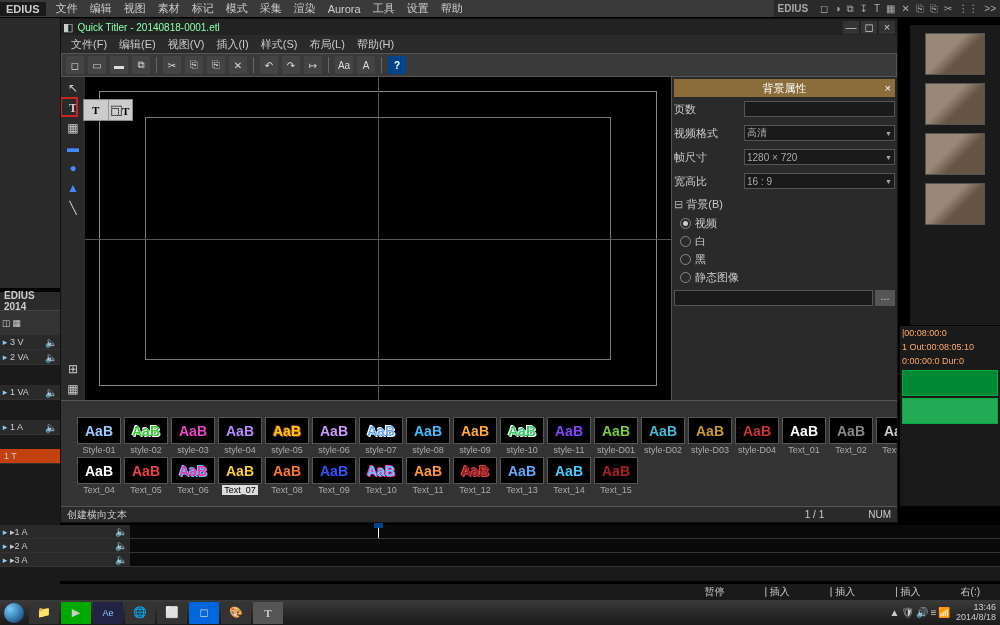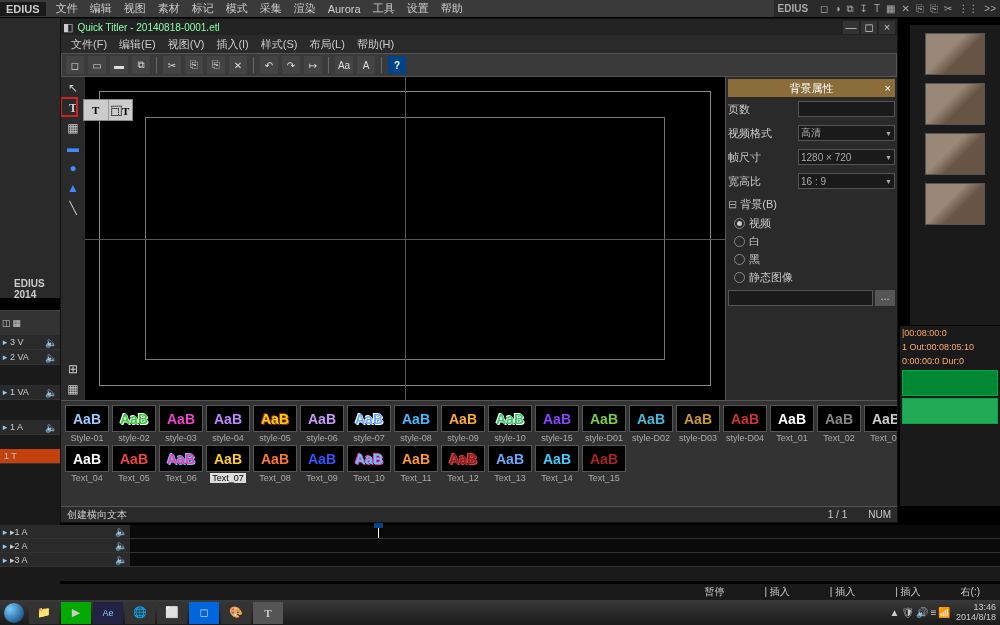--- a/index.html
+++ b/index.html
@@ -5,21 +5,21 @@
 html,body{margin:0;padding:0;width:1000px;height:625px;overflow:hidden;background:#000;font-family:"Microsoft YaHei",Arial,sans-serif;font-size:11px;color:#ccc}
 *{box-sizing:border-box}
 .main-edius-menu{position:absolute;top:0;left:0;right:0;height:17px;background:#3a3a3a;display:flex;align-items:center;z-index:1}
 .main-edius-menu .logo{font-weight:bold;background:#1a1a1a;padding:1px 6px;margin-right:4px}
 .main-edius-menu .mi{padding:10px 6px}
 .main-edius-menu .right{margin-left:auto;display:flex;align-items:center;gap:2px;padding-right:4px}
 .main-edius-menu .right span{background:#222;padding:1px 4px;font-size:10px}
 .main-edius-menu .rec{background:#06c!important;color:#fff}
 
 .edius-left-panel{position:absolute;top:18px;left:0;width:60px;height:270px;background:#2a2a2a}
-.edius-2014-label{position:absolute;top:280px;left:0;width:60px;height:18px;background:#2a2a2a;font-weight:bold;font-size:10px;display:flex;align-items:center;padding:0 14px}
+.edius-2014-label{position:absolute;top:292px;left:0;width:60px;height:18px;background:#2a2a2a;font-weight:bold;font-size:10px;display:flex;align-items:center;padding:0 4px}
 .edius-tracks-panel{position:absolute;top:310px;left:0;width:60px;bottom:25px;background:#1a1a1a;border-top:1px solid #444}
 .track-hdr{display:flex;align-items:center;height:15px;border-bottom:1px solid #333;background:#2a2a2a;font-size:9px}
 .track-arrow{width:10px;text-align:center;color:#8cf}
 .speaker{width:16px;text-align:center;margin-left:auto;font-size:10px}
 
 .right-icon-strip{position:absolute;top:0;right:0;height:17px;display:flex;align-items:center;gap:6px;padding:0 4px;background:#2a2a2a;z-index:2}
 .right-icon-strip .logo2{font-weight:bold;margin-right:6px}
 .right-icon-strip span{font-size:10px;color:#aaa}
 
 .thumbs-col{position:absolute;top:25px;right:0;width:90px;height:300px;background:#1a1a1a;z-index:0}
@@ -53,43 +53,43 @@
 .tool-side .flyout{position:absolute;top:22px;left:22px;width:50px;height:22px;background:#ccc;border:1px solid #888;display:flex;z-index:4}
 .tool-side .flyout span{flex:1;display:flex;align-items:center;justify-content:center;color:#000;font-weight:bold;font-family:serif}
 .tool-side .flyout span:first-child{border-right:1px solid #999}
 
 .canvas-area{flex:1;background:#000;position:relative;overflow:hidden}
 .safe-outer{position:absolute;top:14px;left:14px;right:14px;bottom:14px;border:1px solid #888}
 .safe-inner{position:absolute;top:40px;left:60px;right:60px;bottom:40px;border:1px solid #777}
 .guide-v{position:absolute;top:0;bottom:0;left:50%;width:1px;background:#555}
 .guide-h{position:absolute;left:0;right:0;top:50%;height:1px;background:#555}
 
-.props-panel{width:172px;background:#2a2a2a;border-left:1px solid #555;display:flex;flex-direction:column;padding:2px}
+.props-panel{width:226px;background:#2a2a2a;border-left:1px solid #555;display:flex;flex-direction:column;padding:2px}
 .props-title{height:18px;background:#8a6d3b;color:#fff;text-align:center;line-height:18px;font-size:11px;position:relative}
 .props-title::after{content:"×";position:absolute;right:4px;top:0}
 .prop-row{display:flex;align-items:center;height:20px;margin:2px 0;font-size:11px}
 .prop-label{width:70px;color:#ccc}
 .prop-select{flex:1;height:16px;background:#1a1a1a;border:1px solid #555;padding:0 2px;display:flex;align-items:center;justify-content:space-between;color:#aaa;font-size:10px}
 .prop-select::after{content:"▼";font-size:7px}
 .prop-input{flex:1;height:16px;background:#1a1a1a;border:1px solid #555}
 .prop-section{color:#ccc;font-size:11px;margin:4px 0 2px}
 .prop-section::before{content:"⊟ ";color:#aaa}
 .radio-row{display:flex;align-items:center;height:18px;padding-left:6px;gap:4px;font-size:11px}
 .radio{width:11px;height:11px;border-radius:50%;border:1px solid #888;display:inline-flex;align-items:center;justify-content:center}
 .radio.on::after{content:"";width:5px;height:5px;border-radius:50%;background:#ccc}
 
-.styles-panel{height:106px;background:#333;border-top:1px solid #555;overflow:hidden;padding:4px}
+.styles-panel{height:106px;background:#333;border-top:1px solid #555;overflow:hidden;padding:16px}
 .styles-row{display:flex;gap:3px;margin-bottom:2px}
 .style-item{width:44px;display:flex;flex-direction:column;align-items:center}
 .style-swatch{width:44px;height:27px;background:#000;border:1px solid #555;display:flex;align-items:center;justify-content:center;font-size:14px;font-weight:bold;font-family:Arial}
 .style-label{font-size:9px;color:#aaa;margin-top:1px}
 .style-label.sel{background:#ddd;color:#000;padding:0 2px}
 
 .titler-status{height:16px;background:#2a2a2a;border-top:1px solid #555;display:flex;align-items:center;padding:0 6px;font-size:10px}
-.titler-status .right{margin-left:auto;display:flex;gap:21px}
+.titler-status .right{margin-left:auto;display:flex;gap:44px}
 
 .audio-tracks{position:absolute;top:525px;left:0;right:0;height:56px;background:#1a1a1a}
 .atrack{height:14px;border-bottom:1px solid #333;display:flex}
 .atrack .ahdr{width:130px;display:flex;align-items:center;font-size:9px;background:#2a2a2a}
 .atrack .atl{flex:1;background:#0a0a0a;position:relative}
 .playhead{position:absolute;top:0;bottom:0;left:248px;width:1px;background:#fff}
 .playhead::before{content:"";position:absolute;top:-3px;left:-4px;width:9px;height:6px;background:#048}
 
 .taskbar{position:absolute;bottom:0;left:0;right:0;height:25px;background:linear-gradient(#3a3a3a,#1a1a1a);display:flex;align-items:center;z-index:10}
 .taskbar .start{width:28px;height:22px;display:flex;align-items:center;justify-content:center}
@@ -344,21 +344,21 @@
         <div class="style-item">
           <div class="style-swatch" style="color: rgb(255, 170, 51);">AaB</div>
           <div class="style-label">style-09</div>
         </div>
         <div class="style-item">
           <div class="style-swatch" style="color: rgb(51, 204, 102); text-shadow: rgb(255, 255, 255) 0px 0px 0px, rgb(255, 255, 255) -1px -1px 0px, rgb(255, 255, 255) 1px 1px 0px;">AaB</div>
           <div class="style-label">style-10</div>
         </div>
         <div class="style-item">
           <div class="style-swatch" style="color: rgb(136, 68, 255);">AaB</div>
-          <div class="style-label">style-15</div>
+          <div class="style-label">style-11</div>
         </div>
         <div class="style-item">
           <div class="style-swatch" style="color: rgb(119, 204, 68);">AaB</div>
           <div class="style-label">style-D01</div>
         </div>
         <div class="style-item">
           <div class="style-swatch" style="color: rgb(68, 187, 221);">AaB</div>
           <div class="style-label">style-D02</div>
         </div>
         <div class="style-item">

